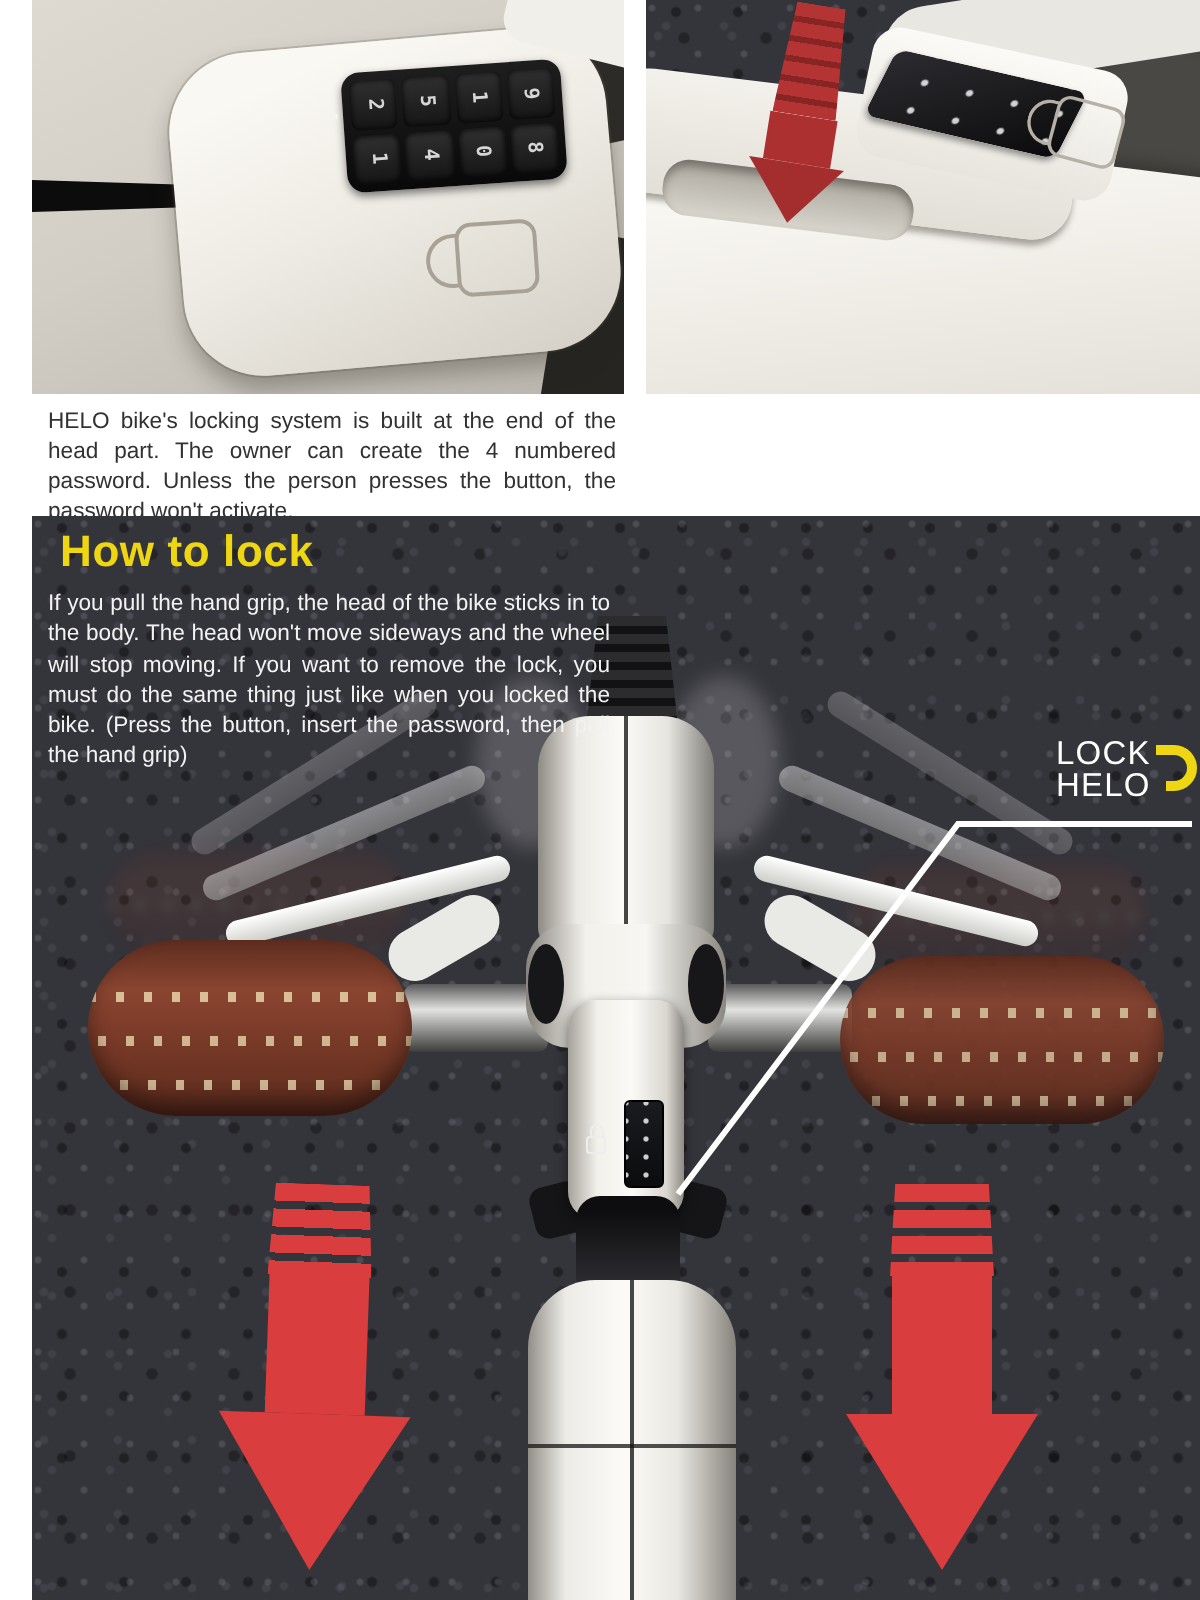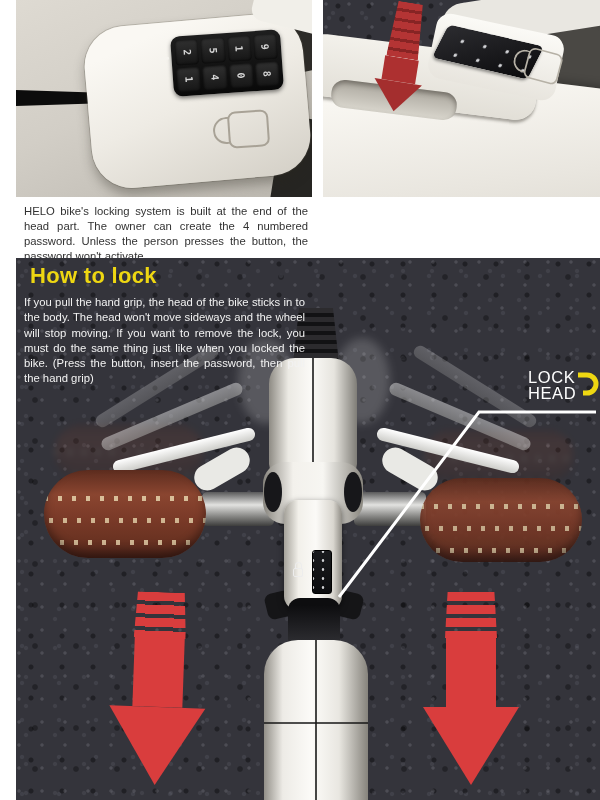--- a/index.html
+++ b/index.html
@@ -248,21 +248,21 @@
       <div class="seam"></div>
       <div class="tube-seam-h"></div>
     </div>
 
     <svg id="callout-svg" viewBox="0 0 600 542">
       <polyline points="323,339 463,154 580,154" fill="none" stroke="#ffffff" stroke-width="3"></polyline>
     </svg>
 
     <div id="headlock-label">
       <div>LOCK</div>
-      <div>HEAD</div>
+      <div>HELO</div>
     </div>
     <svg id="hook-icon" width="22" height="28" viewBox="0 0 22 28">
       <path d="M1 5 H10 A9 9 0 0 1 10 23 L6 23" fill="none" stroke="#eed712" stroke-width="5"></path>
     </svg>
 
     <div id="how-title">How to lock</div>
     <div id="how-text">If you pull the hand grip, the head of the bike sticks in to the body. The head won't move sideways and the wheel will stop moving. If you want to remove the lock, you must do the same thing just like when you locked the bike. (Press the button, insert the password, then pull the hand grip)</div>
 
     <div class="big-arrow" id="arrow-left">
       <div class="stripes"></div>

